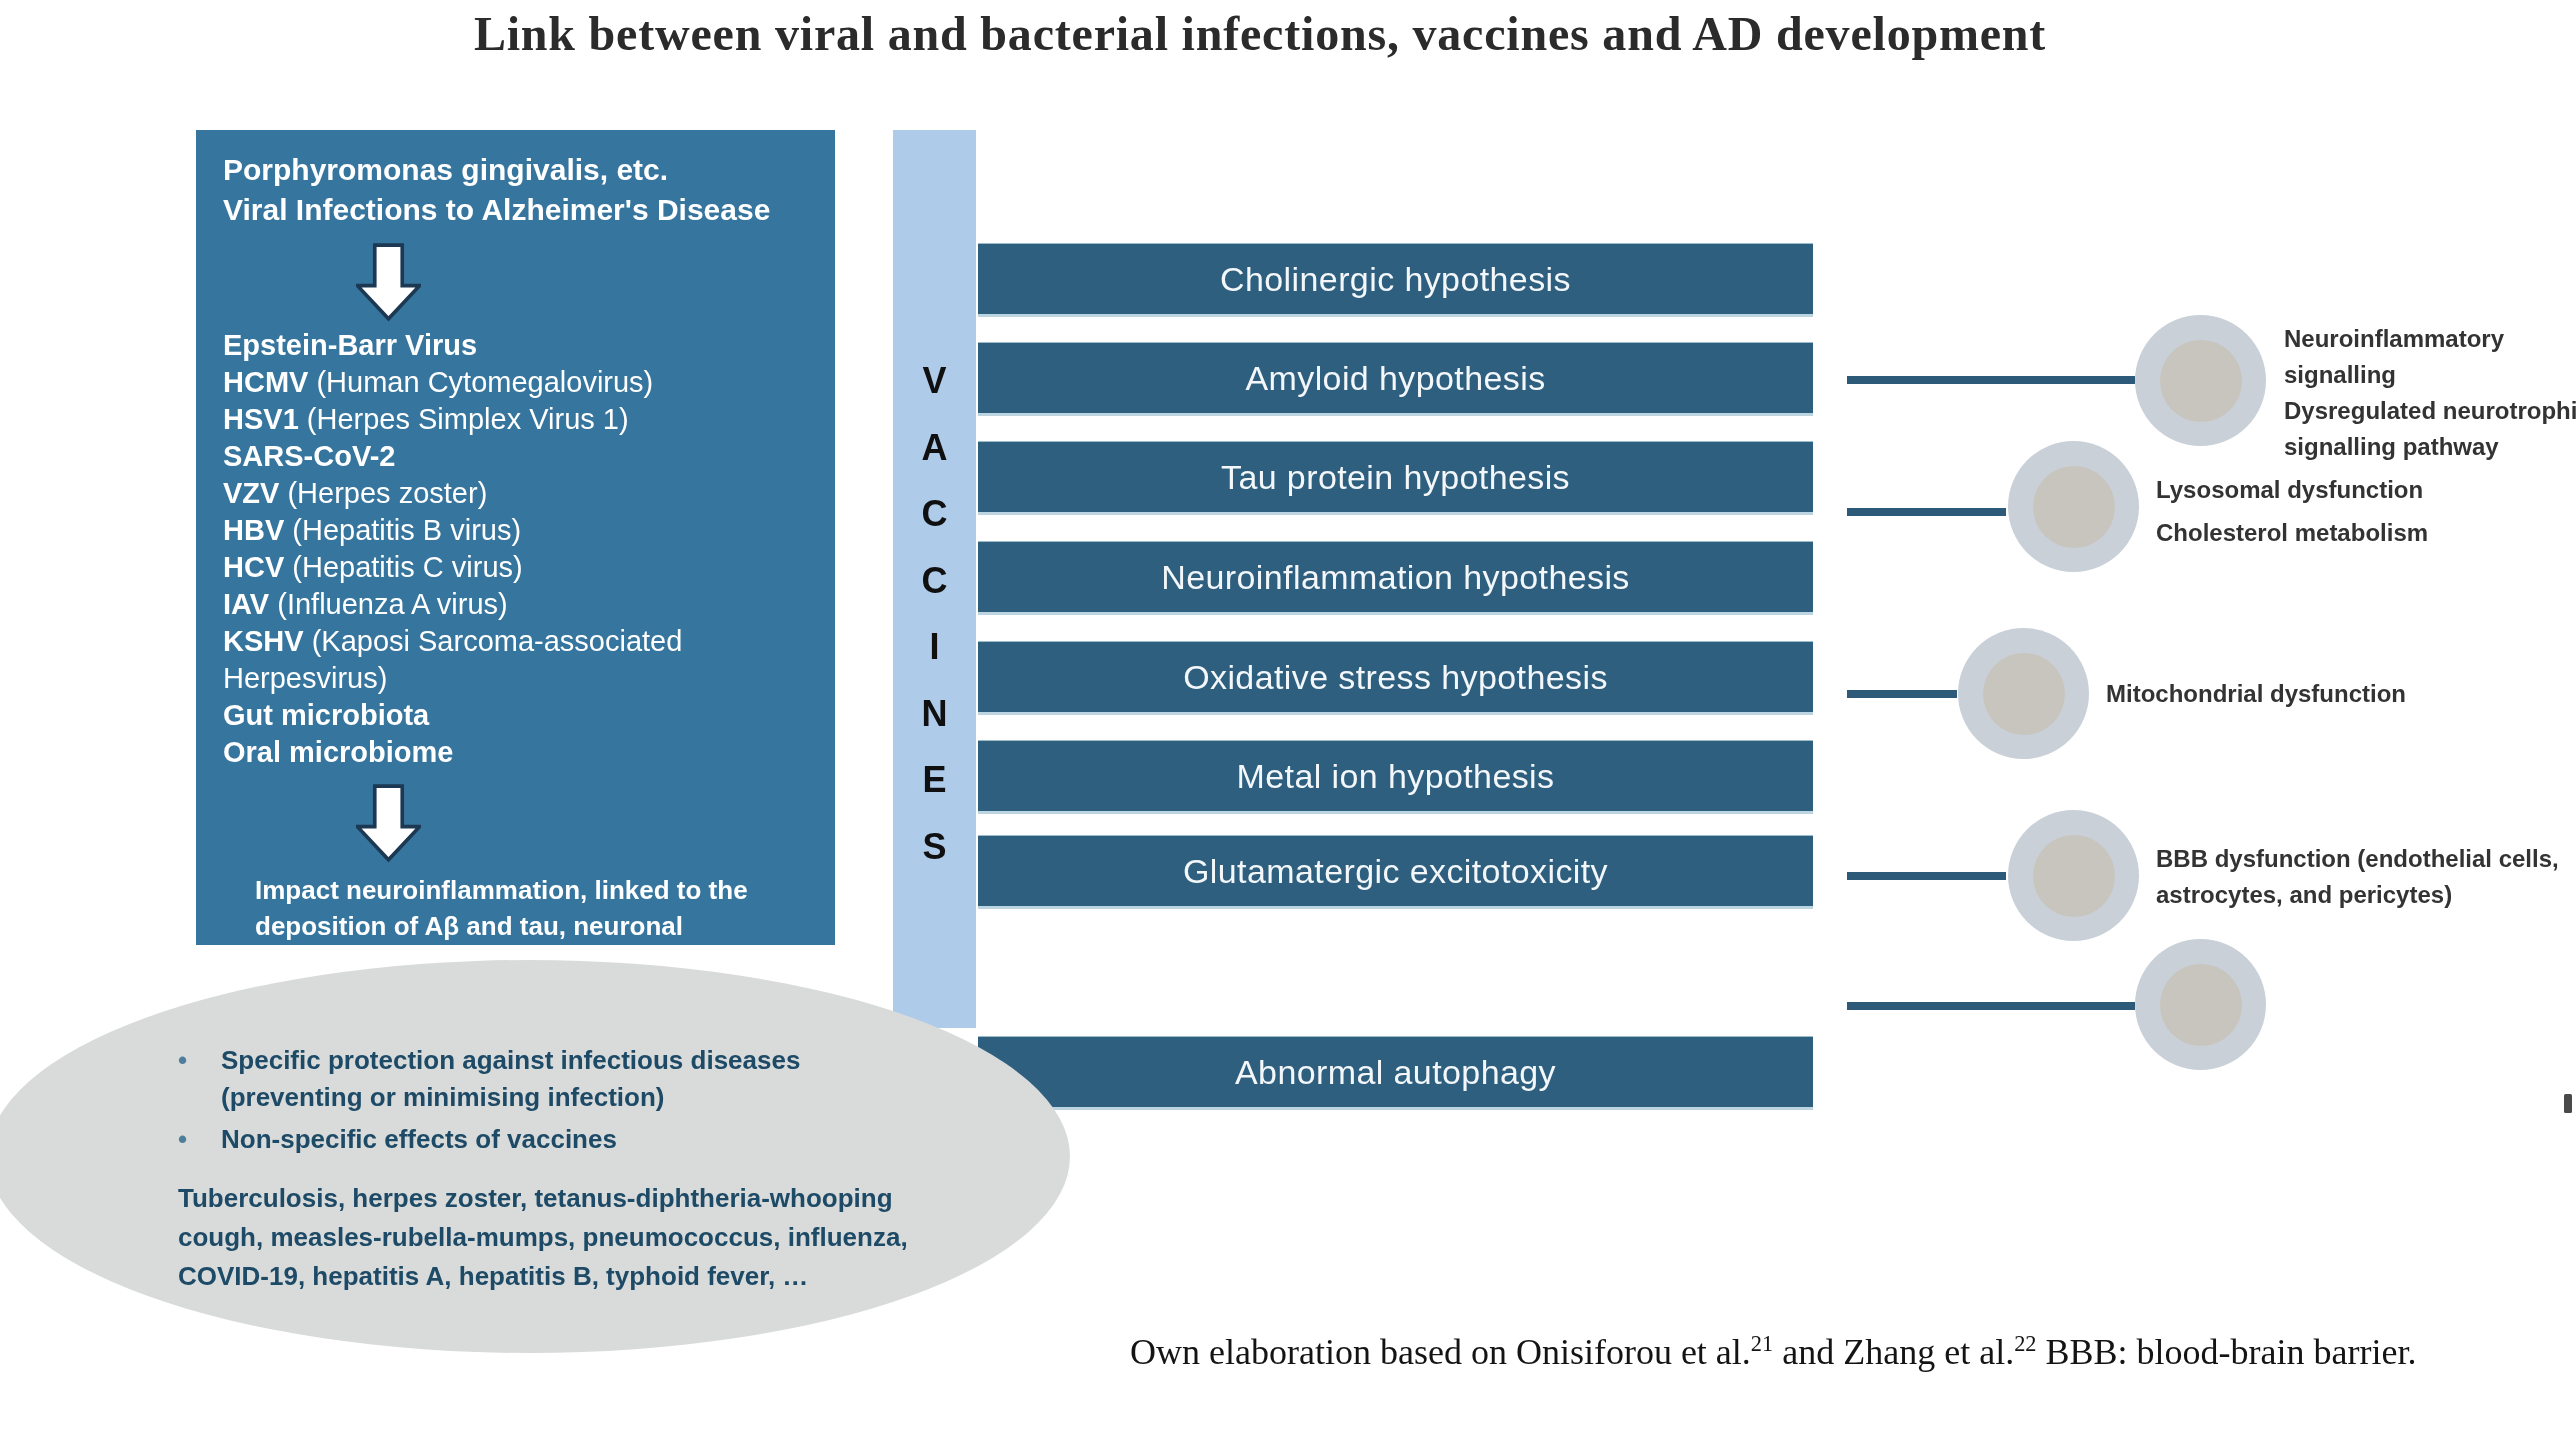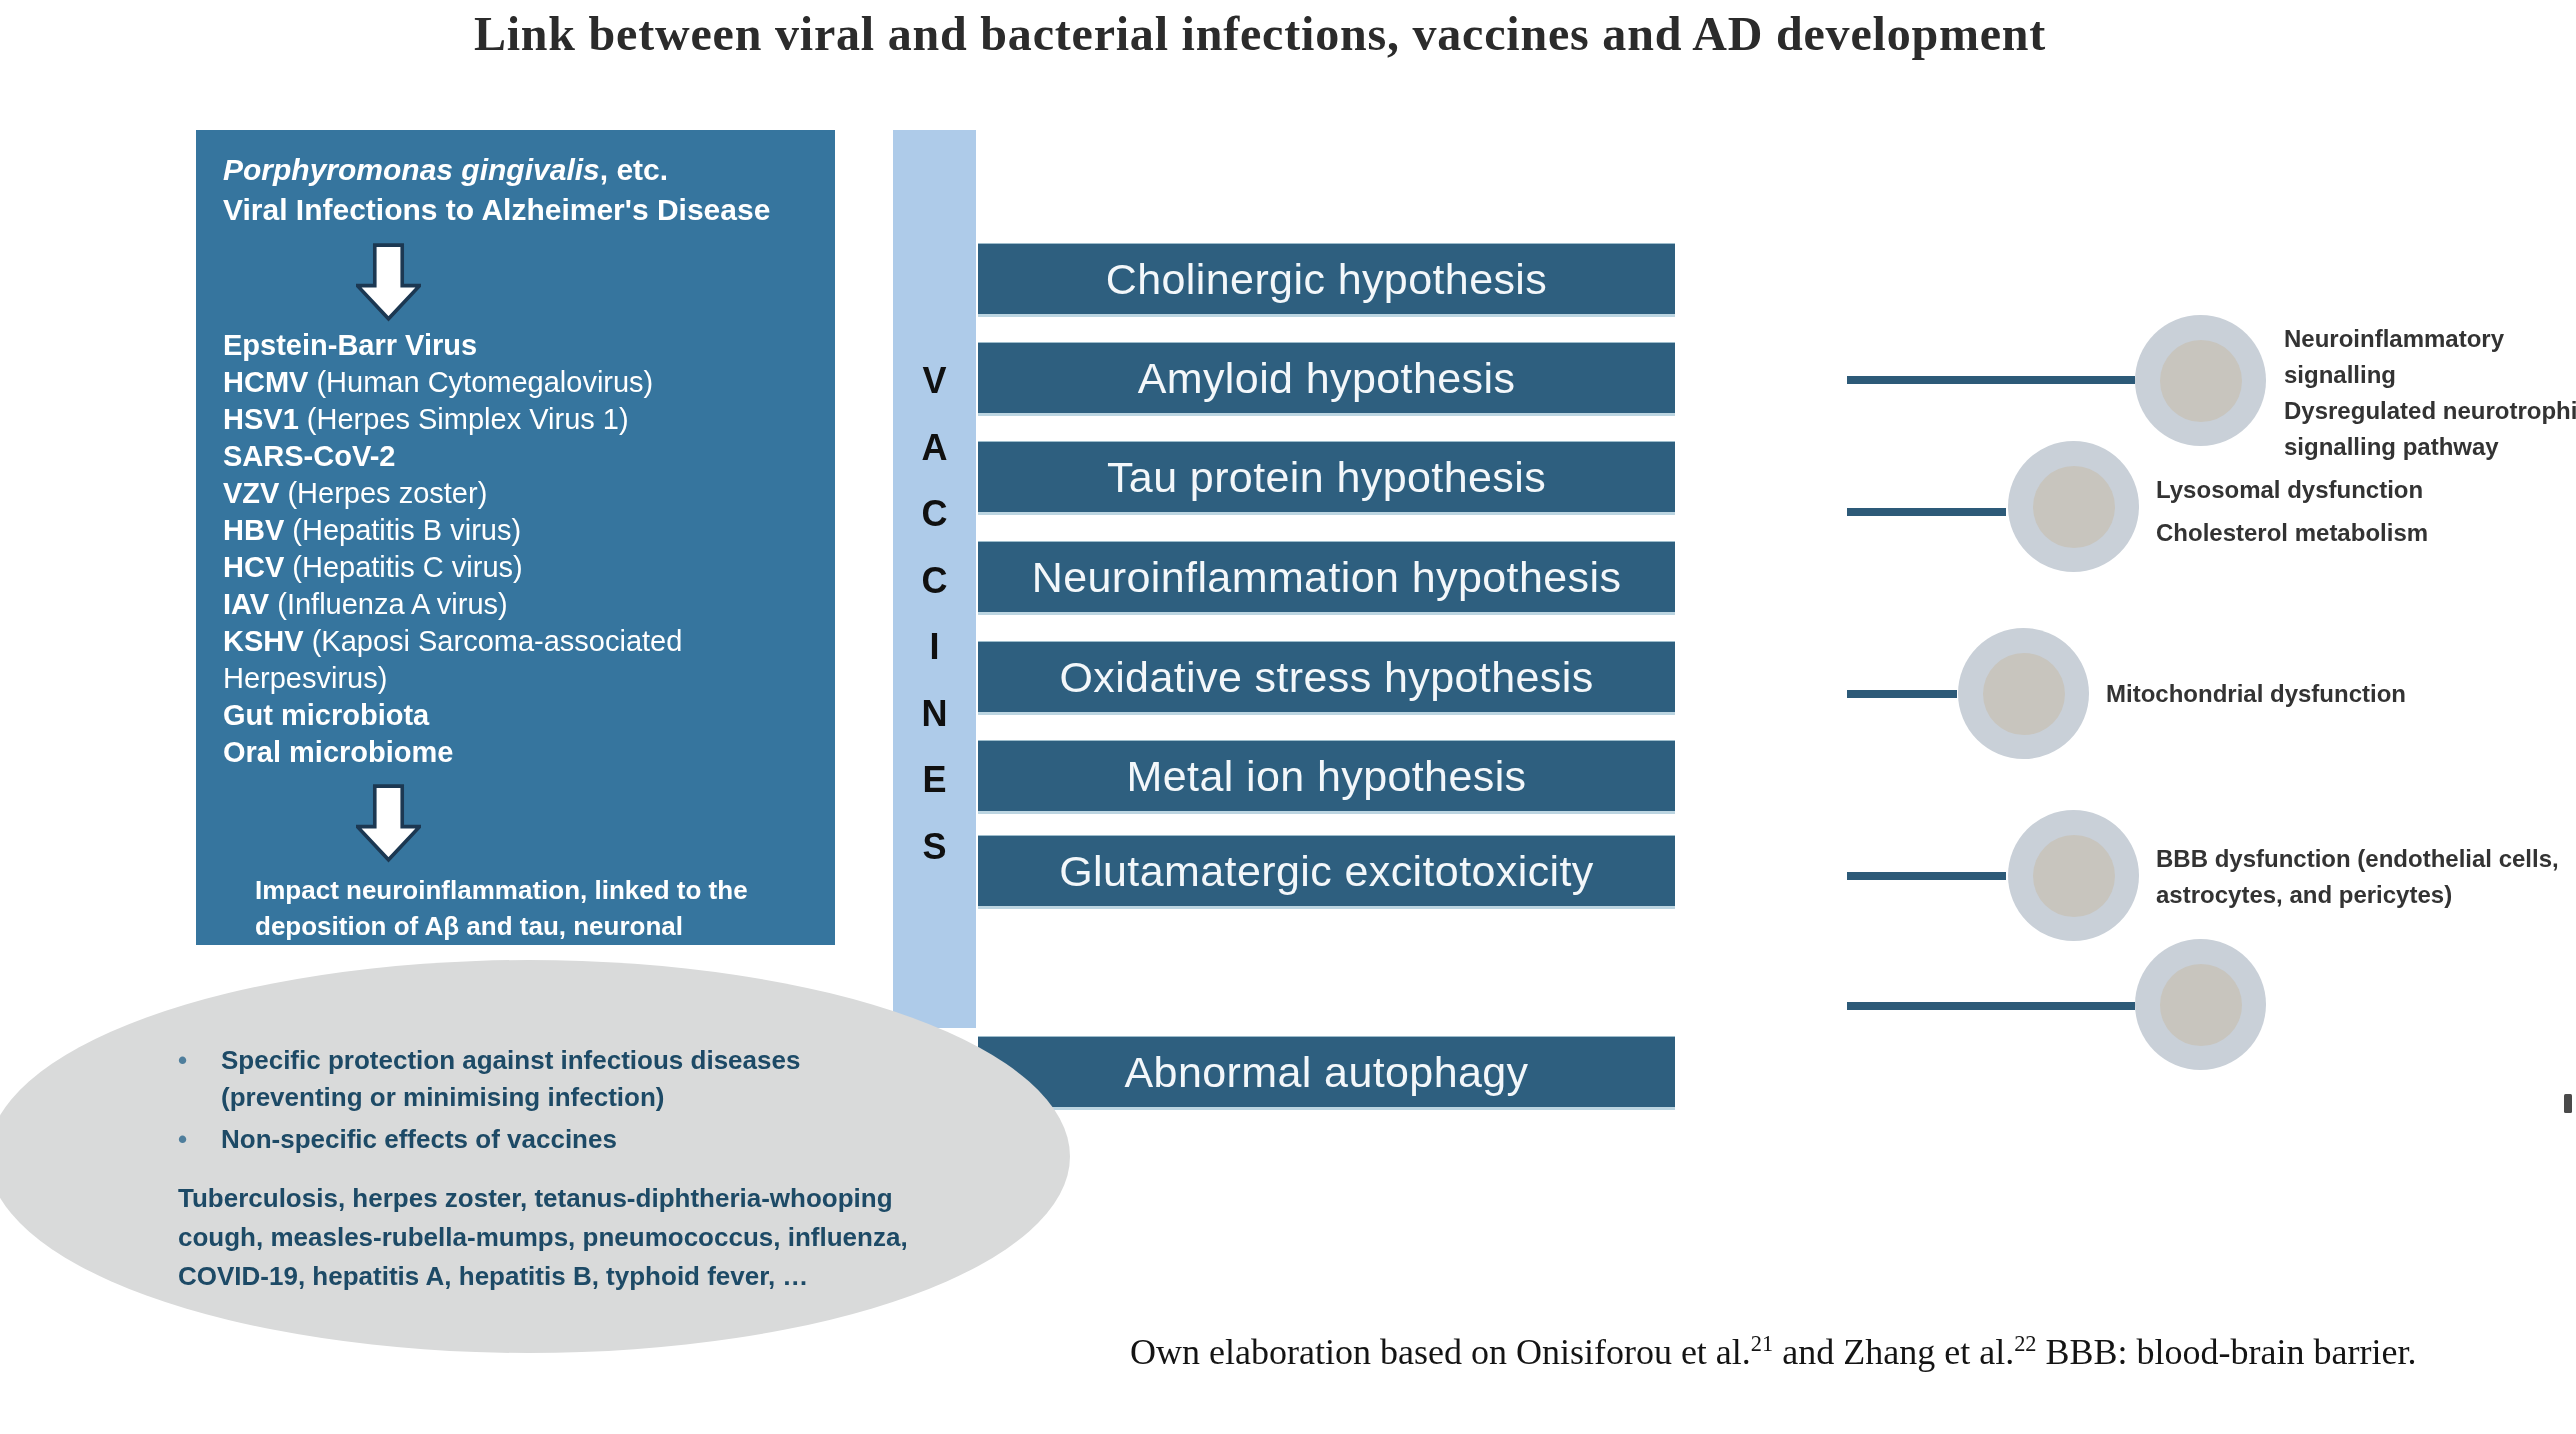--- a/index.html
+++ b/index.html
@@ -13,41 +13,41 @@
     position:absolute;left:0;top:6.2px;width:2520px;text-align:center;
     font-family:"Liberation Serif",serif;font-weight:700;font-size:48px;color:#2b2b2b;
     letter-spacing:0.8px;
   }
   
   .infection-box{
     position:absolute;left:196px;top:130px;width:639px;height:815px;
     background:#36759e;color:#ffffff;padding:20px 27px;
   }
   .box-heading{font-size:30px;font-weight:700;line-height:40px;white-space:nowrap;}
-  .box-heading .it{font-style:italic;margin-top:24px;}
+  .box-heading .it{margin-top:24px;}
   .down-arrow{display:block;margin:10.8px 0 4.6px 133px;}
   .agent-list{font-size:29px;line-height:37px;margin-top:4.6px;}
   .agent-list b{font-weight:700;}
   .impact-text{
     font-size:26px;font-weight:700;line-height:36px;margin:7.7px 0 0 32px;width:510px;
   }
   
   .vaccine-strip{
     position:absolute;left:893px;top:130px;width:83px;height:898px;background:#aecbe9;
   }
   .vaccine-letters{
     position:absolute;left:0;top:233px;width:100%;height:502px;
     display:flex;flex-direction:column;justify-content:space-between;align-items:center;
     font-size:36px;font-weight:600;color:#101010;line-height:1;
   }
   
   .hyp-bar{
-    position:absolute;left:978px;width:697px;height:74px;background:#2e5f7f;
+    position:absolute;left:978px;width:835px;height:74px;background:#2e5f7f;
     display:flex;align-items:center;justify-content:center;
-    color:#f3f7fa;font-size:43px;font-weight:400;letter-spacing:0.4px;
+    color:#f3f7fa;font-size:34px;font-weight:400;letter-spacing:0.4px;
     border-bottom:3.1px solid #bcd5e1;border-top:1.5px solid #9dbcCB;
   }
   
   .connector{position:absolute;height:7.7px;background:#2d5a78;}
   .mech-circle{
     position:absolute;width:131px;height:131px;border-radius:50%;background:#c9d0d8;
     display:flex;align-items:center;justify-content:center;
   }
   .mech-circle .core{width:82px;height:82px;border-radius:50%;background:#c8c5be;}
   .mech-label{

